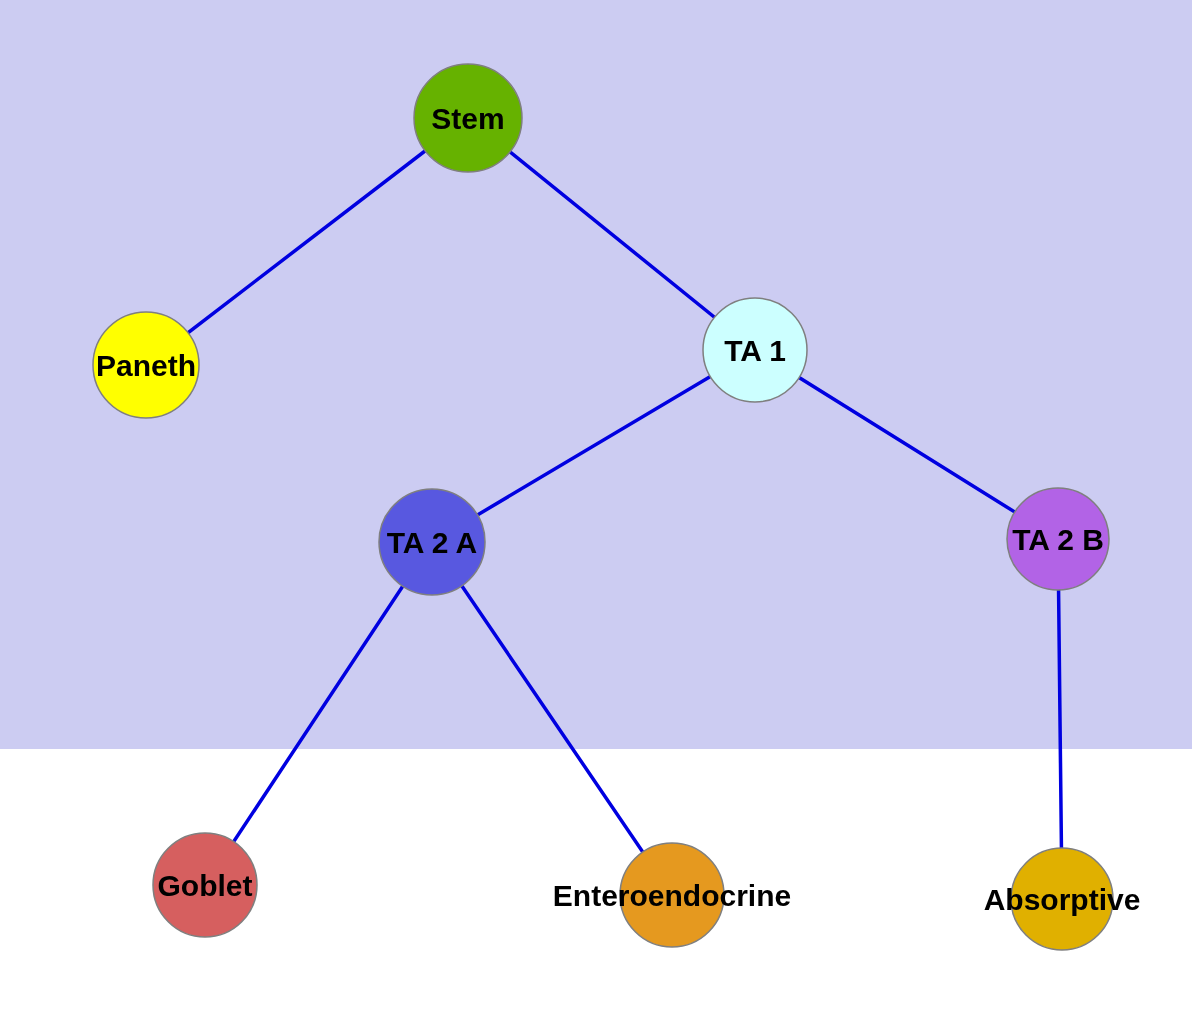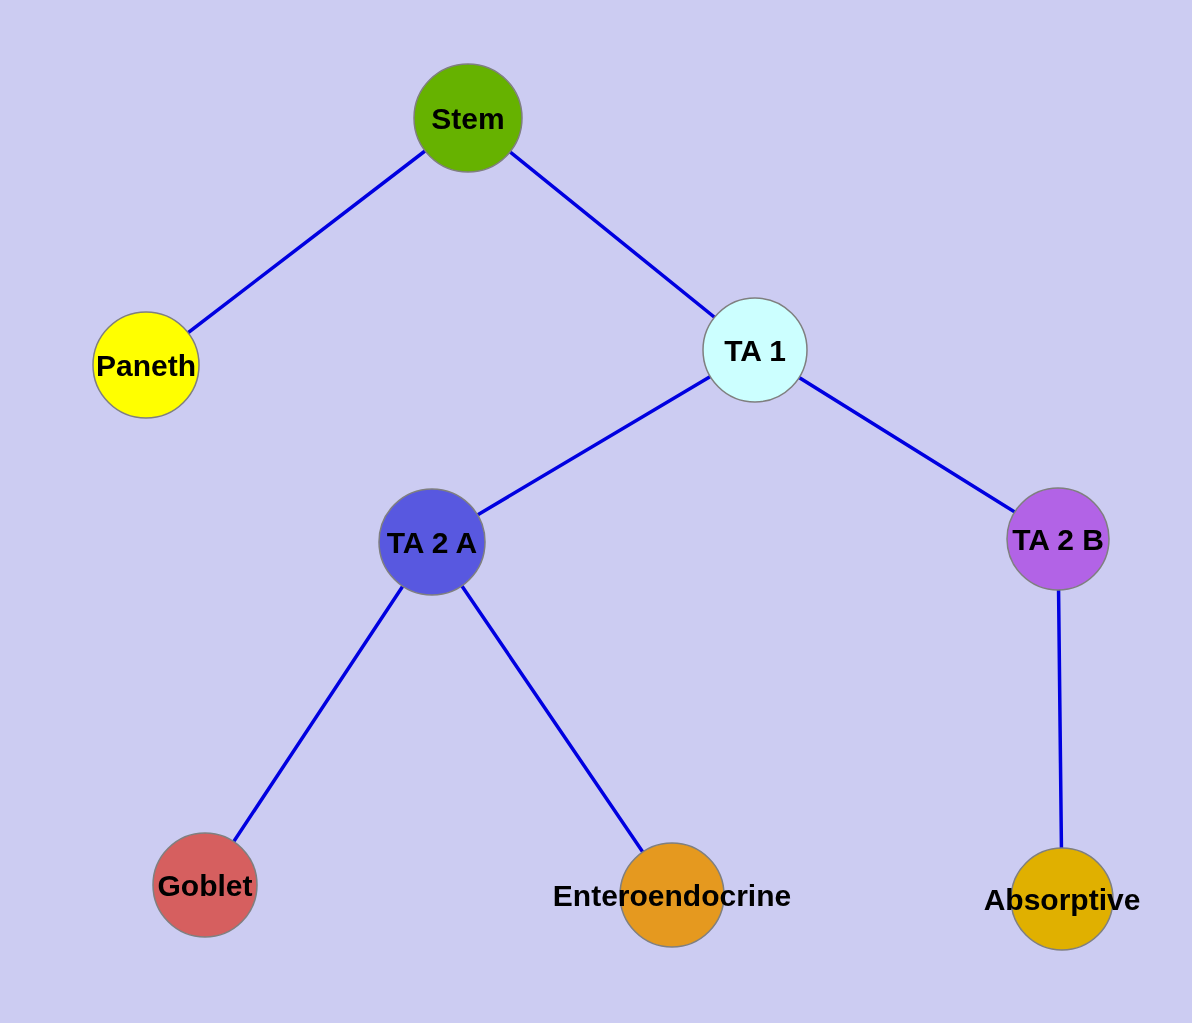--- a/index.html
+++ b/index.html
@@ -6,21 +6,21 @@
     margin: 0;
     padding: 0;
     width: 1192px;
     height: 1023px;
     overflow: hidden;
     font-family: "Liberation Sans", sans-serif;
   }
   .canvas {
     position: relative;
     width: 1192px;
-    height: 1023px;
+    height: 749px;
     background: #ccccf2;
   }
   svg {
     display: block;
     width: 1192px;
     height: 1023px;
   }
   .edge {
     stroke-linecap: round;
   }

